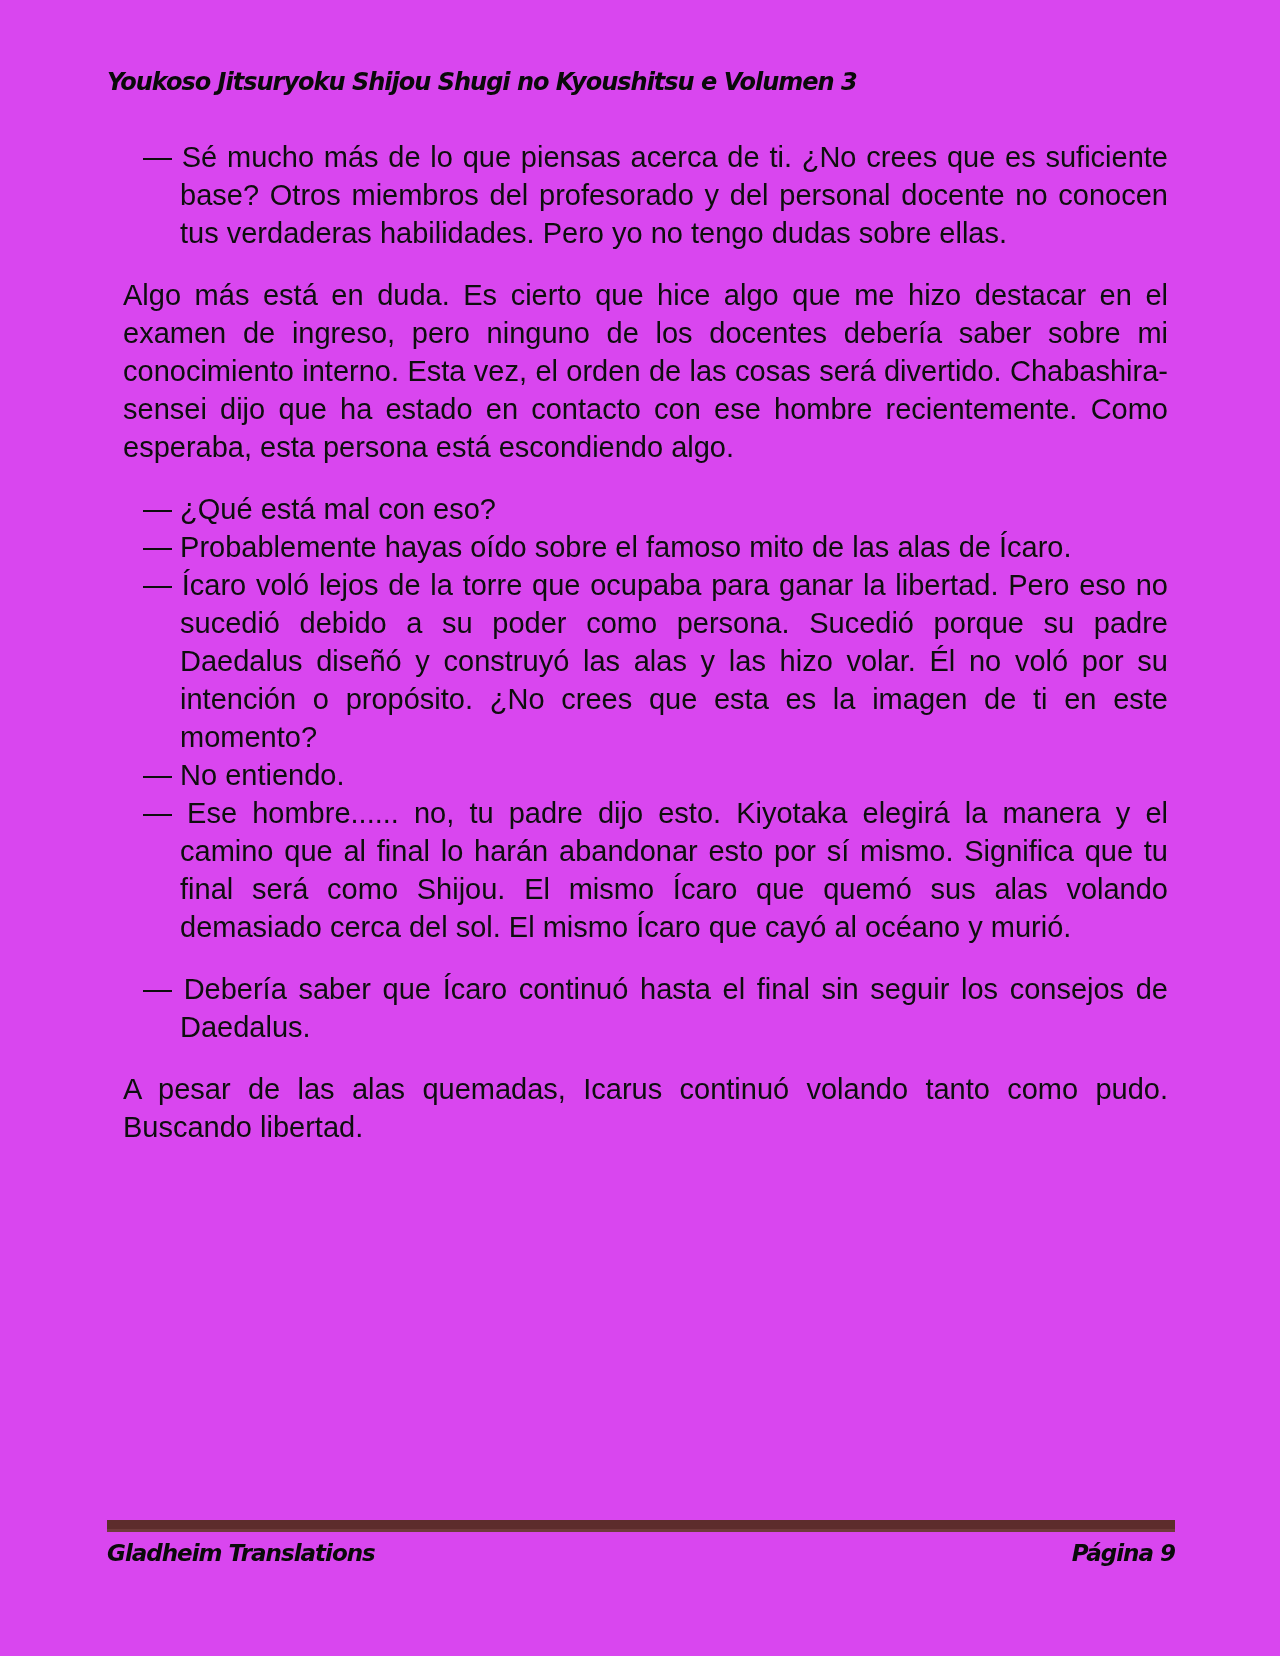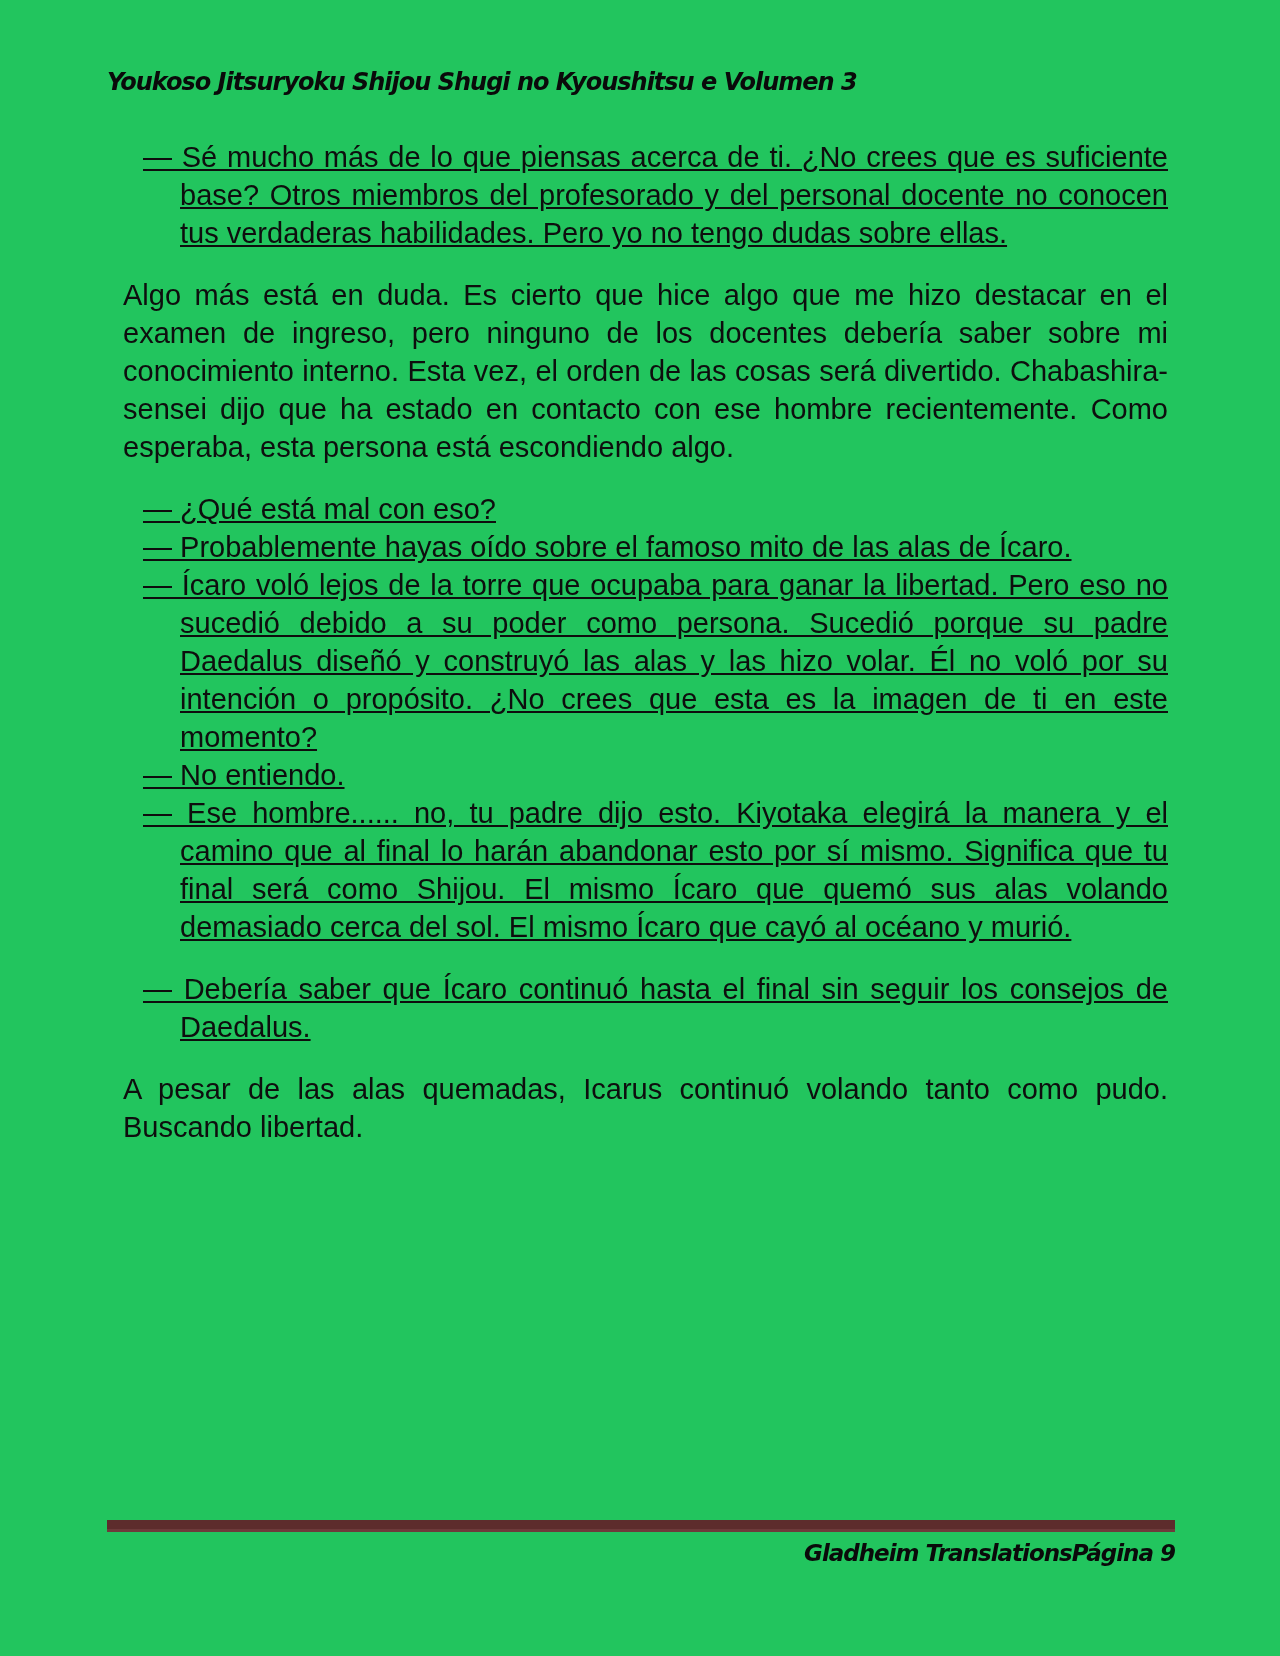--- a/index.html
+++ b/index.html
@@ -1,21 +1,21 @@
 <!DOCTYPE html>
 <html><head>
 <meta charset="utf-8">
 <style>
   * { margin: 0; padding: 0; box-sizing: border-box; }
   html, body { background: #e9e9e9; }
   body { width: 1280px; height: 1656px; position: relative; font-family: "Liberation Sans", sans-serif; }
 
   .page {
     position: absolute; inset: 0;
-    background: #22c55e;
+    background: #d946ef;
     color: #0e0e0e;
     overflow: hidden;
   }
 
   
   .running-head {
     margin: 68px 110px 0 107px;
     font-family: "DejaVu Sans", sans-serif;
     font-weight: bold;
     font-style: italic;
@@ -27,42 +27,42 @@
 
   
   .body-text {
     margin: 42px 112px 0 107px;
     font-size: 29px;
     line-height: 38px;
     text-align: justify;
     color: #0e0e0e;
   }
   .para { margin-bottom: 24px; margin-left: 16px; }
-  .dialogue-group { margin-bottom: 24px; text-decoration: underline; }
+  .dialogue-group { margin-bottom: 24px; }
   .dialogue {
     margin-left: 73px;
     text-indent: -37px;
     margin-bottom: 0;
   }
 
   
   .page-footer {
     position: absolute;
     left: 107px; right: 105px;
     top: 1520px;
   }
   .footer-rule {
     height: 3px;
     background: #fdfdfd;
     border-top: 9px solid #5d2c2c;
     border-bottom: 3px solid #6e3b3b;
   }
   .footer-row {
     display: flex;
-    justify-content: flex-end;
+    justify-content: space-between;
     align-items: baseline;
     margin-top: 8px;
     font-family: "DejaVu Sans", sans-serif;
     font-weight: bold;
     font-style: italic;
     font-size: 23px;
     letter-spacing: -1px;
     color: #0a0a0a;
   }
 </style>

